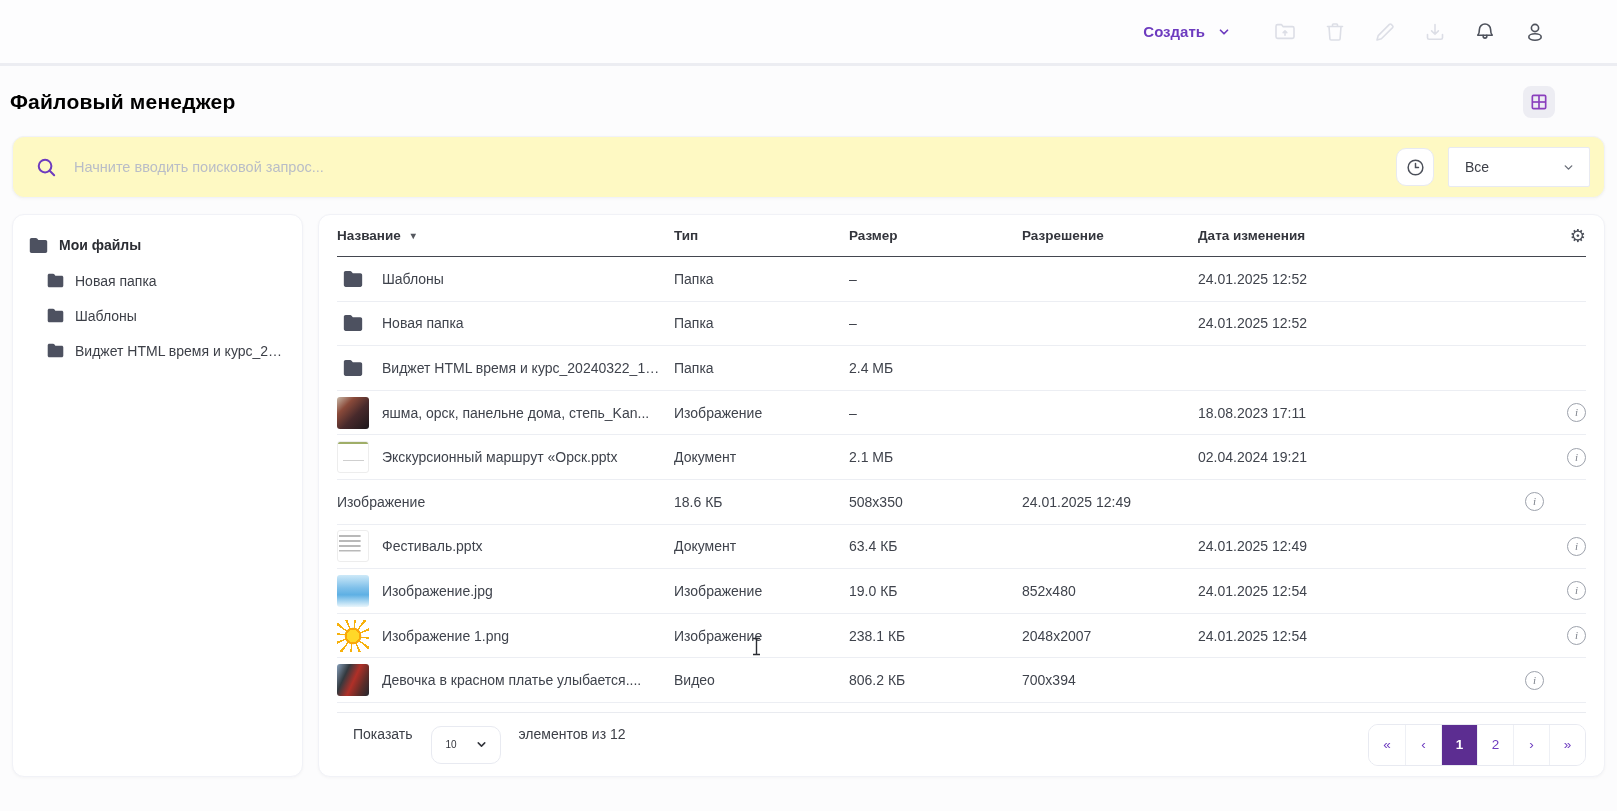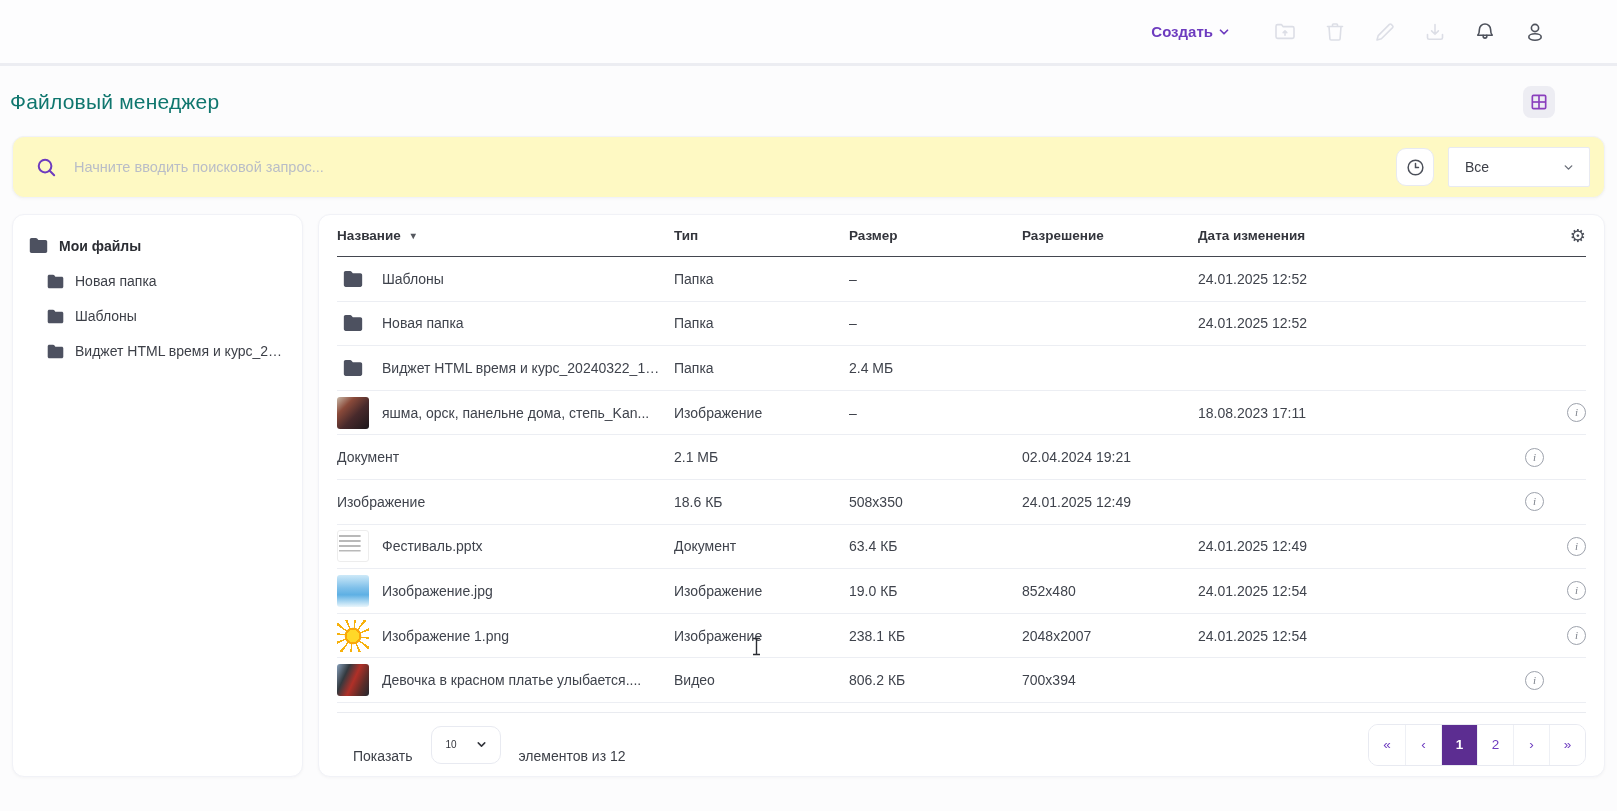--- a/index.html
+++ b/index.html
@@ -18,35 +18,35 @@
     height:66px;
     background:#fdfdfe;
     border-bottom:3px solid #ecedf2;
     display:flex;
     align-items:center;
     justify-content:flex-end;
     padding-right:68px;
     gap:22px;
   }
   .create-btn {
-    display:flex; align-items:center; gap:4px;
+    display:flex; align-items:center; gap:12px;
     color:#6d3bbf; font-weight:700; font-size:15px;
     margin-right:18px; cursor:pointer; background:none; border:none;
     font-family:inherit;
   }
   .icon-btn { background:none; border:none; cursor:pointer; padding:2px; }
   .ic-disabled { color:#dcdee6; }
   .ic-dark { color:#4e525c; }
 
   
   .page-head {
     display:flex; align-items:center; justify-content:space-between;
     margin:20px 62px 0 10px;
   }
-  .page-title { font-size:21px; font-weight:400; color:#0f766e; letter-spacing:.2px; }
+  .page-title { font-size:21px; font-weight:700; color:#000000; letter-spacing:.2px; }
   .view-toggle {
     width:32px; height:32px; border-radius:8px; border:none;
     background:#ededf3; display:flex; align-items:center; justify-content:center;
     color:#8a3fbd; cursor:pointer;
   }
 
   
   .search-card {
     margin:18px 12px 0 12px;
     height:62px;
@@ -77,21 +77,21 @@
 
   
   .main { display:flex; gap:15px; margin:16px 12px 0 12px; align-items:stretch; }
   .sidebar {
     width:291px; min-width:291px;
     background:#fff; border:1px solid #f1f2f7; border-radius:12px;
     box-shadow:0 1px 3px rgba(40,40,60,.04);
     padding:22px 16px; height:563px;
   }
   .tree-item {
-    display:flex; align-items:center; gap:11px;
+    display:flex; gap:11px;
     font-size:14px; color:#3c3f47; margin-bottom:19px; cursor:pointer;
     white-space:nowrap; overflow:hidden;
   }
   .tree-item.root { font-weight:700; color:#2b2d33; }
   .tree-item.child { margin-left:18px; }
   .tree-label { overflow:hidden; text-overflow:ellipsis; }
 
   .table-card {
     flex:1;
     background:#fff; border:1px solid #f1f2f7; border-radius:12px;
@@ -163,21 +163,21 @@
       repeating-conic-gradient(from 4deg, #f7b10c 0deg 7deg, rgba(255,255,255,0) 7deg 30deg);
   }
   .thumb.video { background:linear-gradient(115deg,#87a0bb 0%,#33393f 28%,#b03028 52%,#5d2c28 76%,#23272e 100%); }
 
   
   .tfoot {
     border-top:1px solid #e9ebf0;
     height:64px; display:flex; align-items:center; justify-content:space-between;
     padding-left:16px;
   }
-  .foot-left { display:flex; align-items:flex-end; gap:18px; font-size:14px; color:#3c3f47; }
+  .foot-left { display:flex; align-items:flex-start; gap:18px; font-size:14px; color:#3c3f47; }
   .page-size-select {
     width:70px; height:38px; border-radius:10px; border:1.5px solid #e8eaf1;
     background:#fff; display:flex; align-items:center; justify-content:space-between;
     padding:0 12px 0 14px; font-size:10px; color:#33353c; cursor:pointer;
   }
   .pagination {
     display:flex; border:1px solid #e8eaf1; border-radius:10px; overflow:hidden;
     background:#fff;
   }
   .page-cell {
@@ -402,20 +402,26 @@
         <div class="cell">Изображение</div>
         <div class="cell">–</div>
         <div class="cell"></div>
         <div class="cell">18.08.2023 17:11</div>
         <div class="info-cell">
           <span class="info-icon">i</span>
         </div>
       </div>
 
       <div class="trow">
+        <div class="name-cell">
+          <span class="row-icon thumb doc">
+            
+          </span>
+          <span class="row-name">Экскурсионный маршрут «Орск.pptx</span>
+        </div>
         <div class="cell">Документ</div>
         <div class="cell">2.1 МБ</div>
         <div class="cell"></div>
         <div class="cell">02.04.2024 19:21</div>
         <div class="info-cell">
           <span class="info-icon">i</span>
         </div>
       </div>
 
       <div class="trow">

